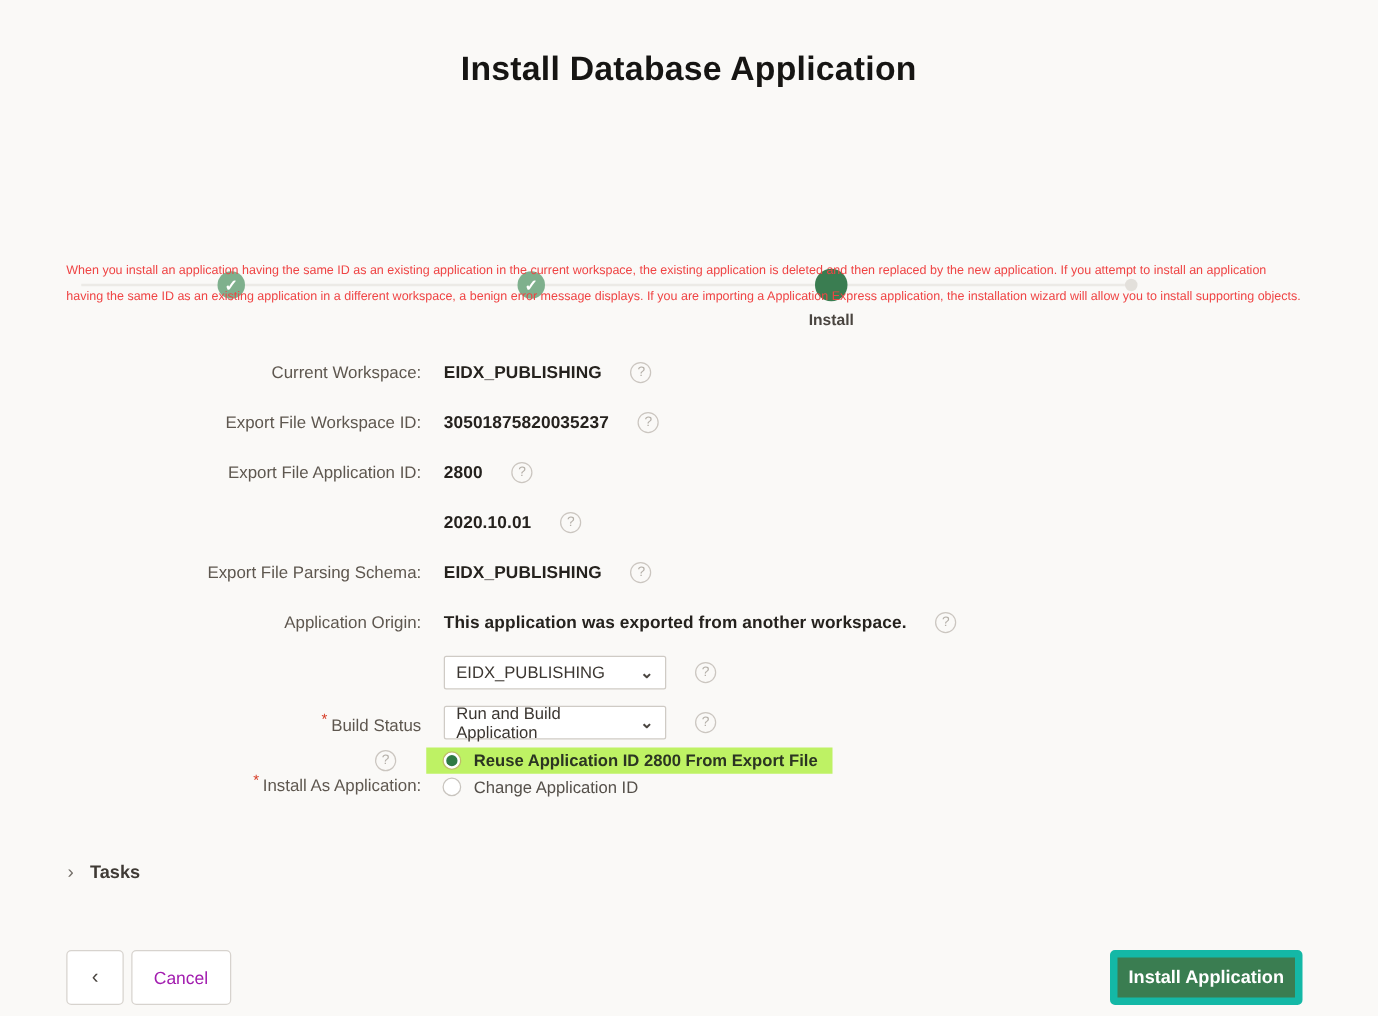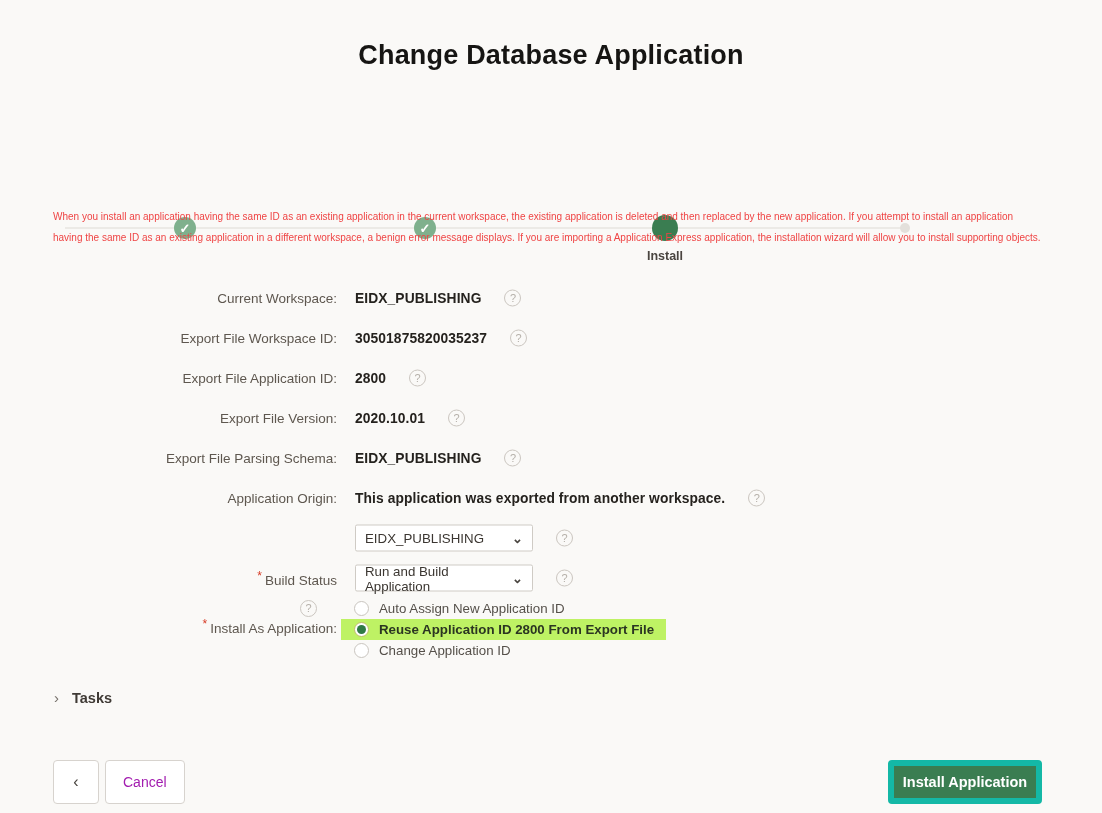--- a/index.html
+++ b/index.html
@@ -129,21 +129,21 @@
   .btn-cancel { position: absolute; left: 105px; padding: 0 17px; }
   .btn-install {
     position: absolute; left: 888px; width: 154px;
     background: #3A7D51; border: 6px solid #14b8a6;
     color: #FFFFFF; font-weight: 700; font-size: 14.5px;
   }
 </style>
 </head>
 <body>
 
-<h1 class="page-title">Change Database Application</h1>
+<h1 class="page-title">Install Database Application</h1>
 
 <div class="stepper">
   <div class="stepper-track"></div>
   <div class="step complete step1">
     <div class="step-circle">✓</div>
   </div>
   <div class="step complete step2">
     <div class="step-circle">✓</div>
   </div>
   <div class="step current step3">
@@ -177,21 +177,20 @@
 
   <div class="row">
     <div class="row-label">Export File Application ID:</div>
     <div class="row-value">
       <span class="value-text">2800</span>
       <span class="help-icon">?</span>
     </div>
   </div>
 
   <div class="row">
-    <div class="row-label">Export File Version:</div>
     <div class="row-value">
       <span class="value-text">2020.10.01</span>
       <span class="help-icon">?</span>
     </div>
   </div>
 
   <div class="row">
     <div class="row-label">Export File Parsing Schema:</div>
     <div class="row-value">
       <span class="value-text">EIDX_PUBLISHING</span>
@@ -224,24 +223,20 @@
         <span class="select-value">Run and Build Application</span>
         <span class="select-chevron">⌄</span>
       </div>
       <span class="help-icon">?</span>
     </div>
   </div>
 
   <div class="radio-group-row">
     <div class="radio-group-label"><span class="required-star">*</span><span>Install As Application:</span></div>
     <div class="radio-col">
-      <div class="radio-row">
-        <span class="radio-circle"></span>
-        <span class="radio-label">Auto Assign New Application ID</span>
-      </div>
       <div class="radio-row selected highlighted">
         <span class="radio-circle">
             <span class="radio-dot"></span>
           </span>
         <span class="radio-label">Reuse Application ID 2800 From Export File</span>
       </div>
       <div class="radio-row">
         <span class="radio-circle"></span>
         <span class="radio-label">Change Application ID</span>
       </div>

